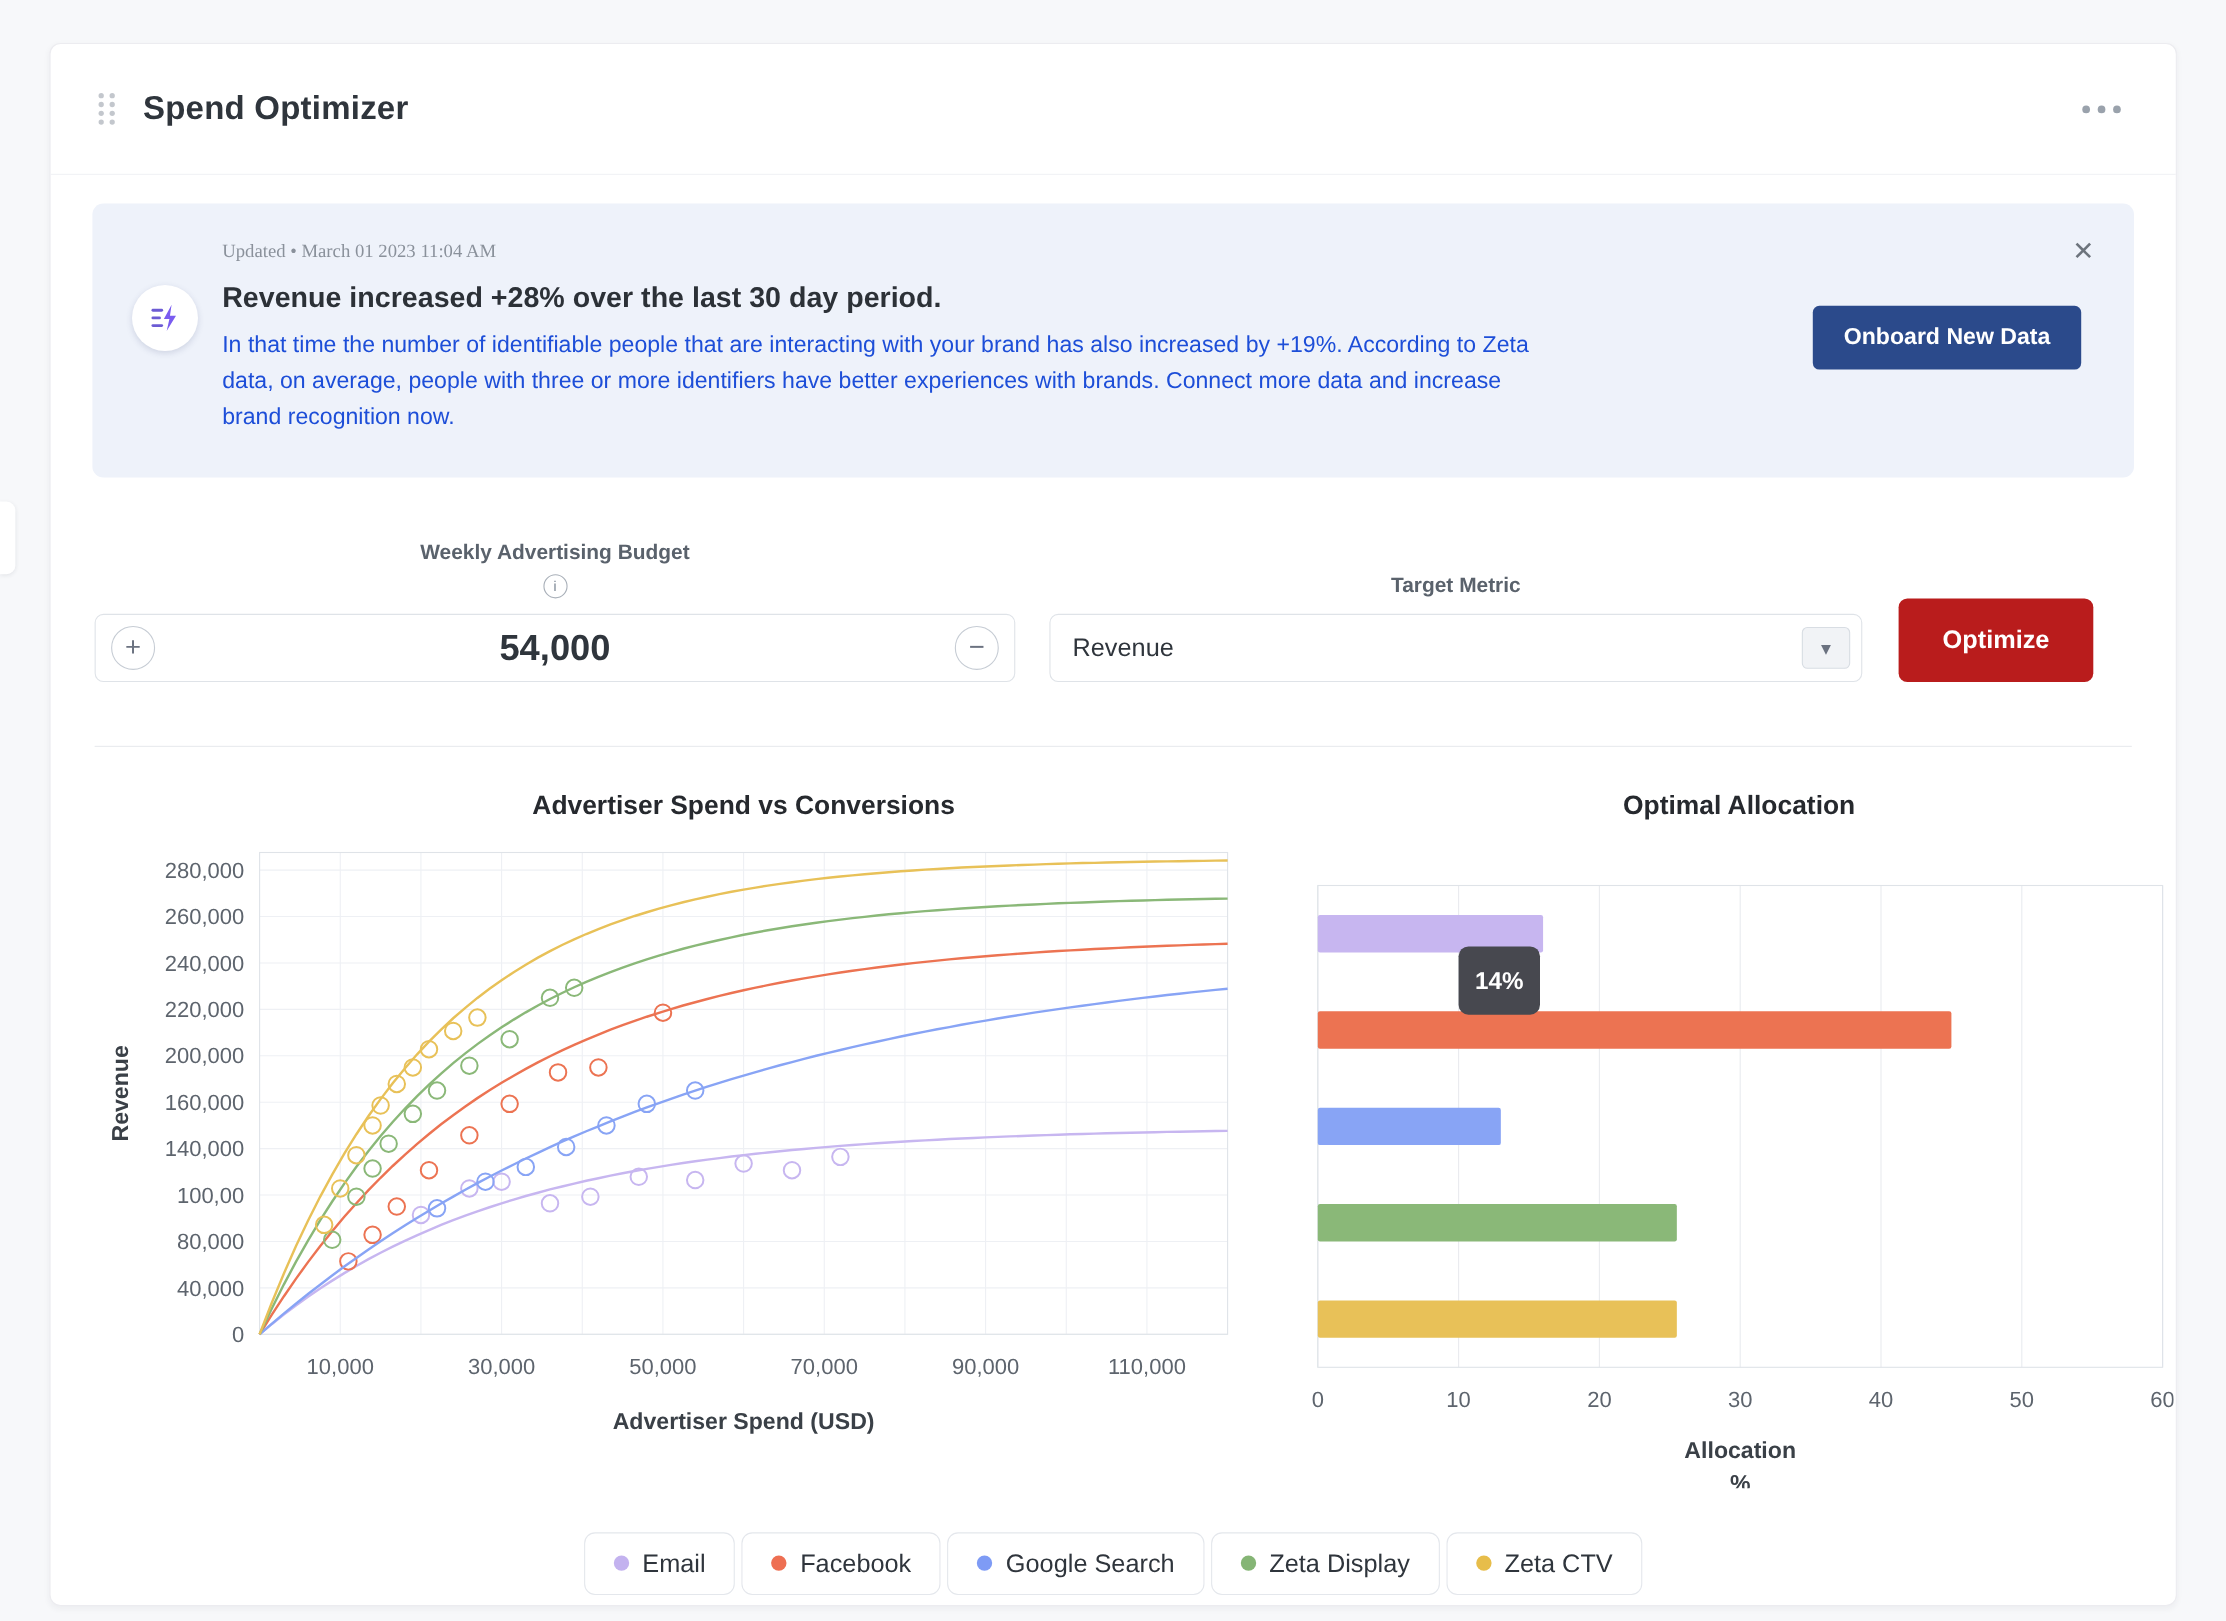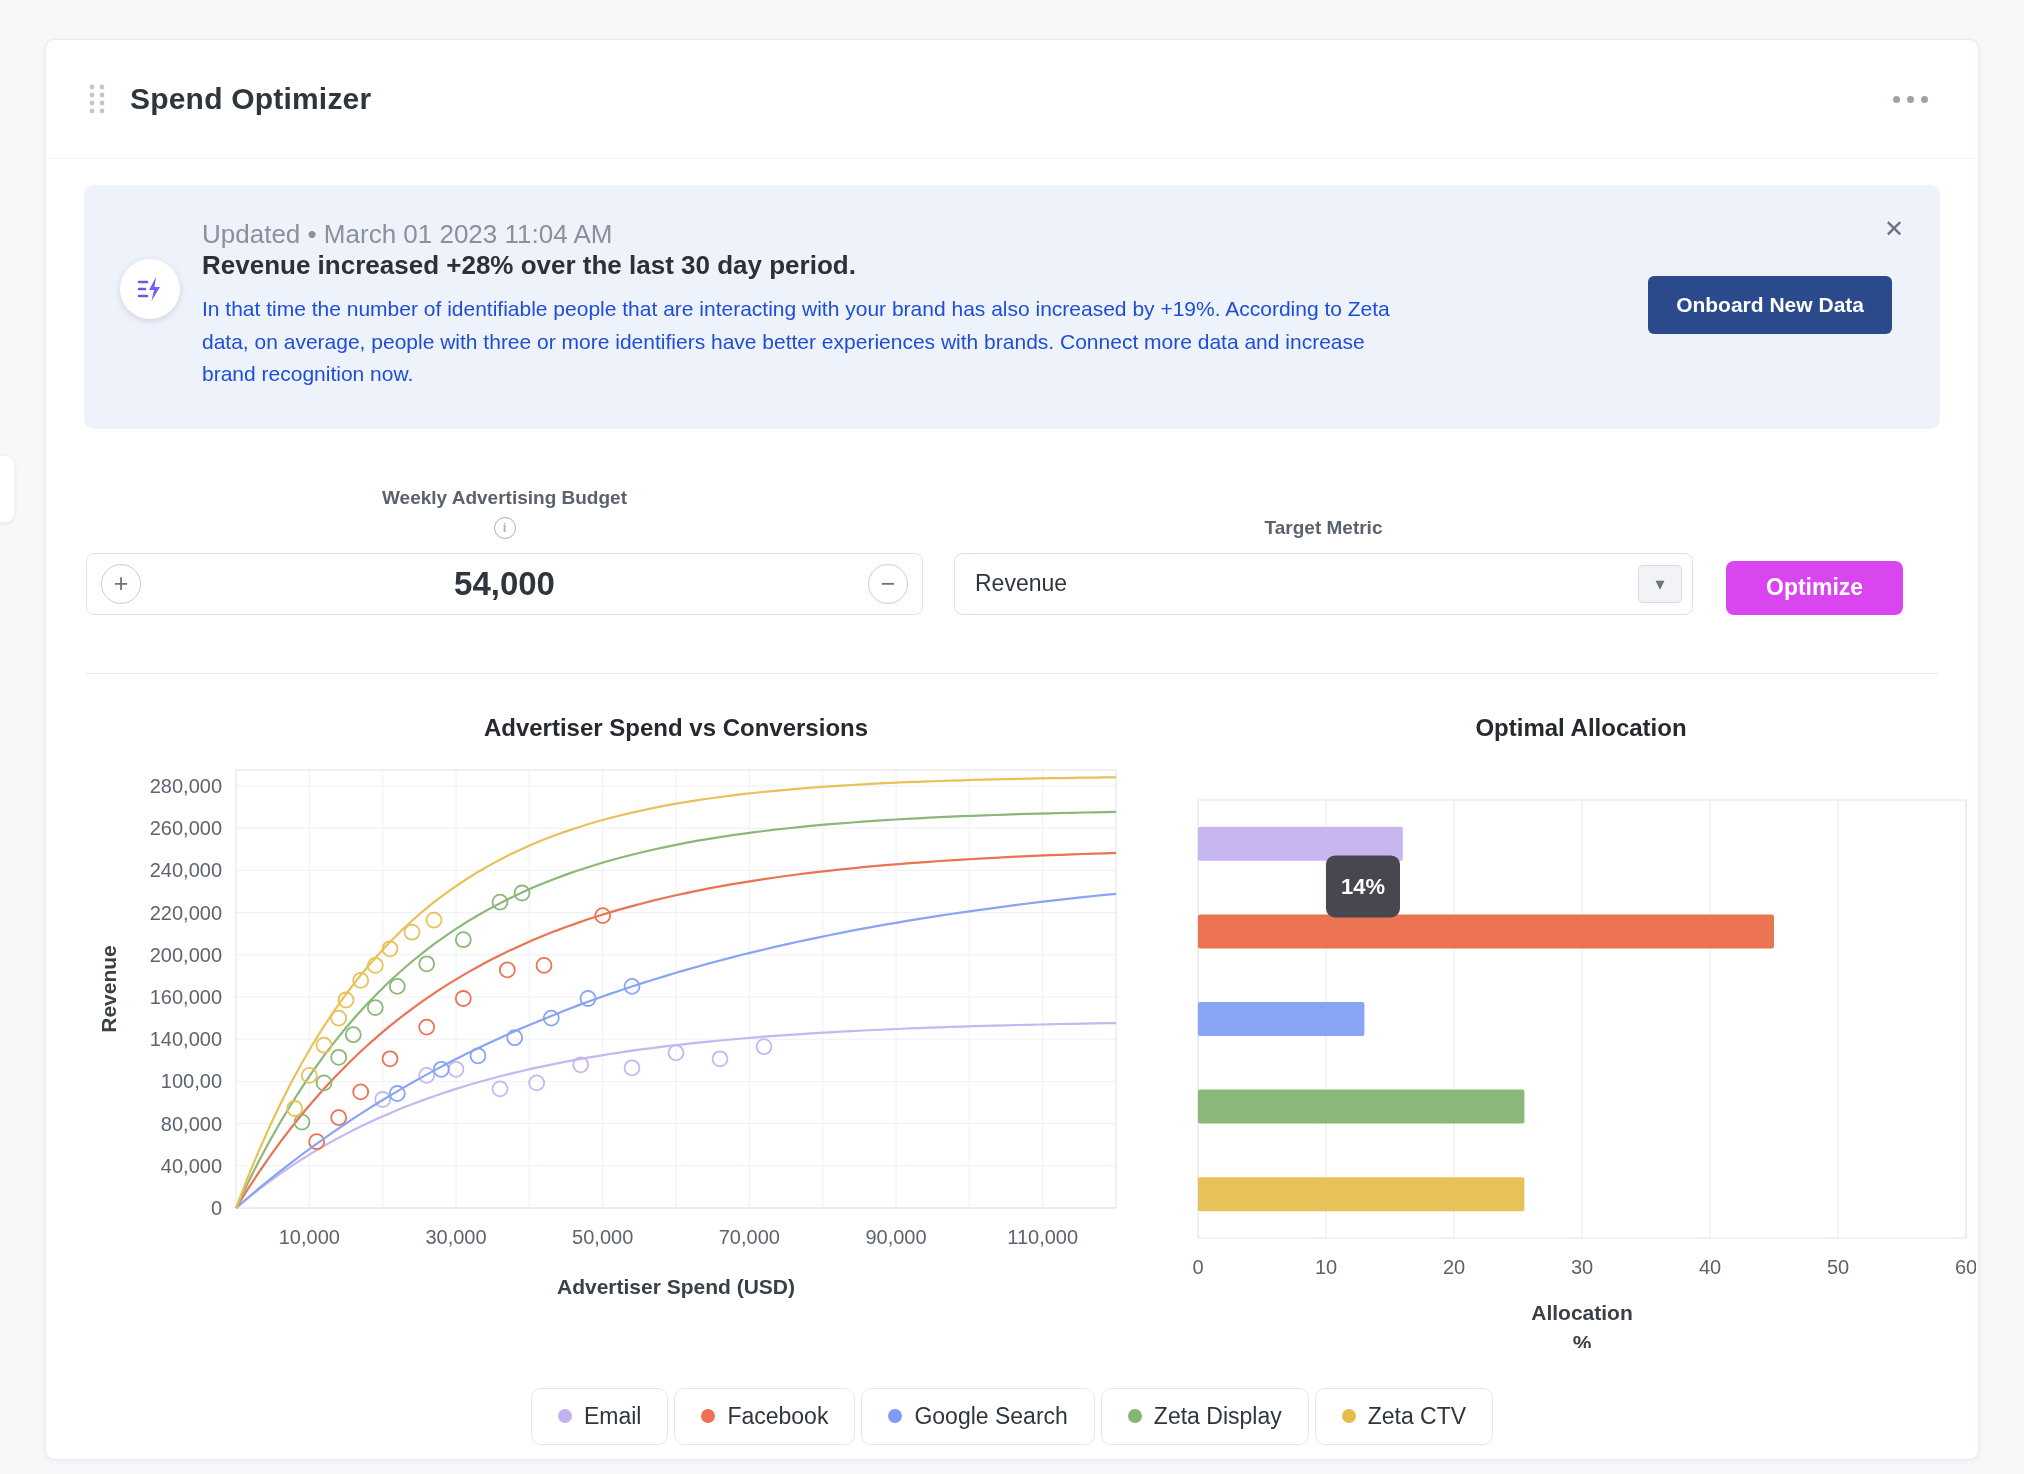--- a/index.html
+++ b/index.html
@@ -30,21 +30,21 @@
   .banner{
     position:relative;margin:26px 38px 0;background:#eef2fa;border-radius:10px;
     display:flex;align-items:center;padding:34px 48px 38px 36px;box-sizing:border-box;
   }
   .banner-icon{
     flex:0 0 auto;width:60px;height:60px;border-radius:50%;background:#ffffff;
     box-shadow:0 2px 6px rgba(60,70,120,.18);
     display:flex;align-items:center;justify-content:center;align-self:flex-start;margin-top:40px;
   }
   .banner-text{margin-left:22px;max-width:1190px;}
-  .banner-updated{font-size:26px;color:#8a919b;}
+  .banner-updated{font-size:17px;color:#8a919b;margin-bottom:16px;font-family:Liberation Serif, serif;}
   .banner-headline{font-size:26px;font-weight:700;color:#2c3137;margin-bottom:12px;}
   .banner-body{font-size:21px;line-height:1.55;color:#1d4ed8;}
   .banner-cta{
     margin-left:auto;flex:0 0 auto;border:none;cursor:pointer;
     background:#2b4a8b;color:#ffffff;font-size:21px;font-weight:600;
     padding:17px 28px;border-radius:6px;font-family:inherit;
   }
   .banner-close{
     position:absolute;top:26px;right:30px;font-size:24px;color:#6d747d;
     cursor:pointer;line-height:1;padding:6px;
@@ -77,22 +77,22 @@
     height:62px;border:1px solid #dfe3e8;border-radius:8px;background:#fff;
     display:flex;align-items:center;padding:0 10px 0 20px;box-sizing:border-box;cursor:pointer;
   }
   .select-value{font-size:23px;color:#2f353c;}
   .select-caret{
     margin-left:auto;width:42px;height:36px;border:1px solid #d8dde3;border-radius:5px;
     background:#f1f3f6;color:#6b7280;font-size:18px;
     display:flex;align-items:center;justify-content:center;
   }
   .optimize-btn{
-    margin-left:33px;height:54px;padding:0 40px;border:none;border-radius:8px;cursor:pointer;
-    background:#d946ef;color:#fff;font-size:23px;font-weight:600;font-family:inherit;
+    margin-left:33px;height:76px;padding:0 40px;border:none;border-radius:8px;cursor:pointer;
+    background:#b91c1c;color:#fff;font-size:23px;font-weight:600;font-family:inherit;
   }
   .divider{margin:58px 40px 0;border:none;border-top:1px solid #e8eaee;}
   
   .charts{display:flex;padding:0 40px;margin-top:40px;}
   .chart{display:flex;flex-direction:column;}
   .chart-title{font-size:24px;font-weight:700;color:#26292e;text-align:center;margin-bottom:16px;}
   .chart-left .chart-title{padding-left:120px;}
   .chart-right{margin-left:40px;gap:30px;}
   svg{font-family:"Liberation Sans",sans-serif;display:block;}
   .tick{font-size:20px;fill:#5d646d;}

